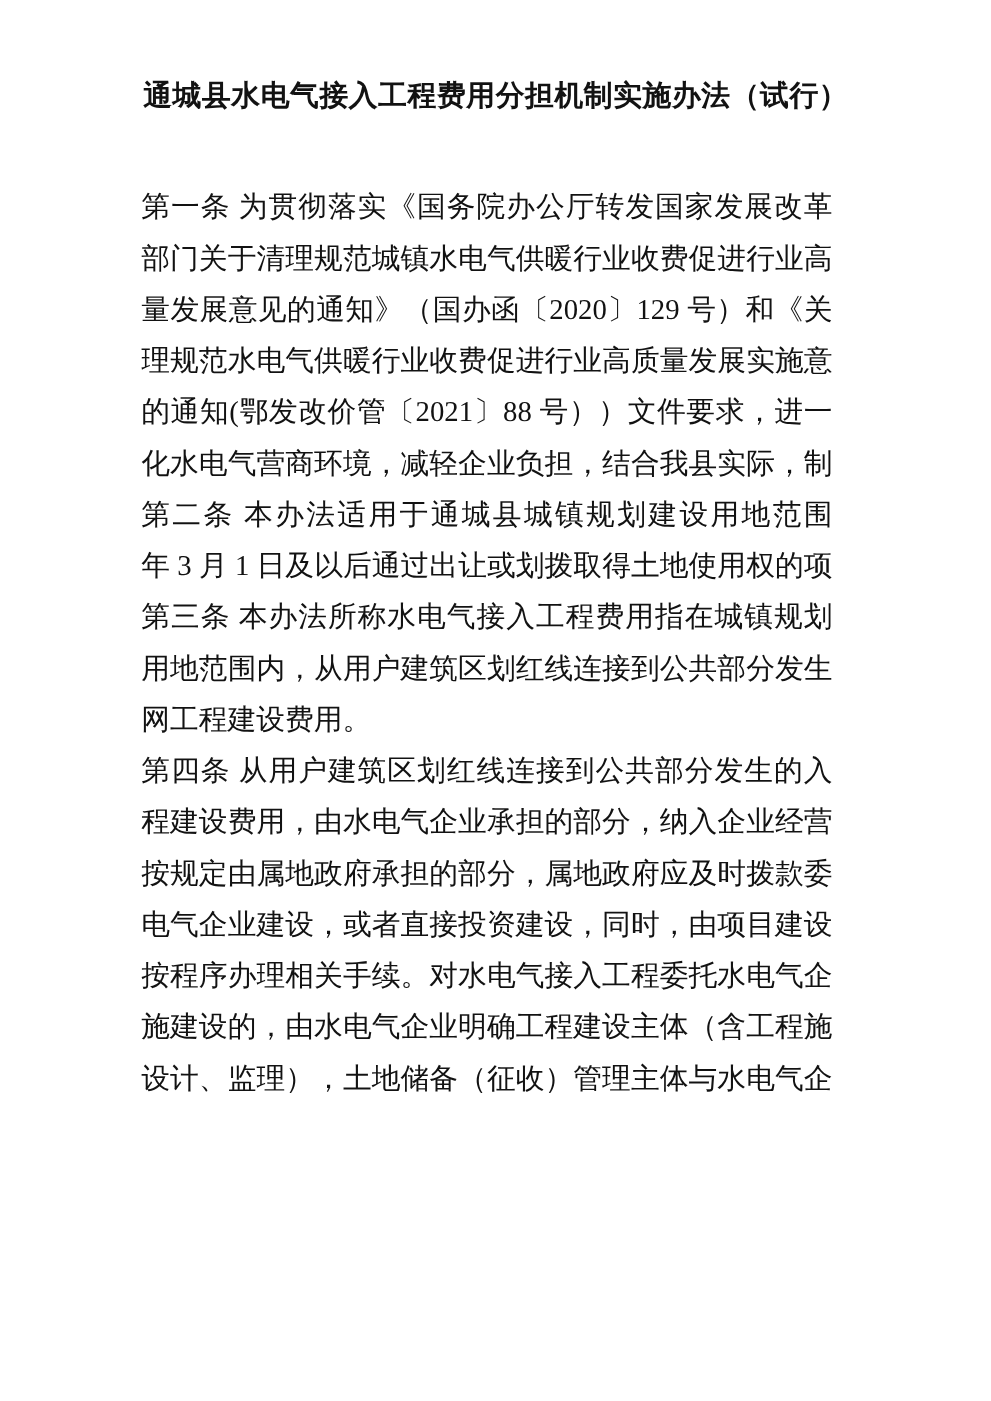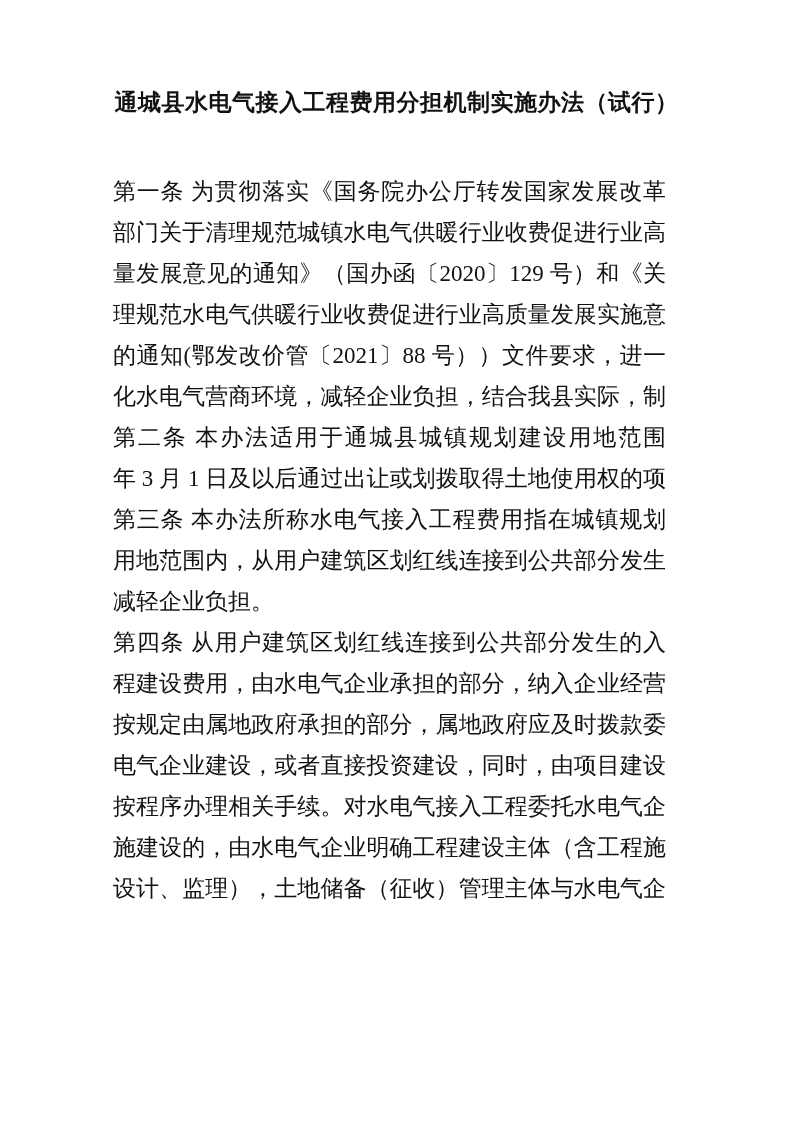--- a/index.html
+++ b/index.html
@@ -12,21 +12,21 @@
     width: 793px;
     height: 1121px;
     margin: 0;
     background: #ffffff;
     overflow: hidden;
     font-family: "Liberation Serif", "DejaVu Serif", serif;
     color: #121212;
     -webkit-font-smoothing: none;
   }
   .doc-title {
-    padding-top: 88px;
+    padding-top: 62px;
     margin: 0 113px 0 113px;
     text-align: center;
     font-weight: bold;
     font-size: 23px;
     line-height: 30px;
     letter-spacing: 0.5px;
     white-space: nowrap;
   }
   .doc-body {
     margin: 53px 127px 0 113px;
@@ -56,21 +56,21 @@
     <div class="text-line">第一条 为贯彻落实《国务院办公厅转发国家发展改革委等</div>
     <div class="text-line">部门关于清理规范城镇水电气供暖行业收费促进行业高质</div>
     <div class="text-line">量发展意见的通知》（国办函〔2020〕129 号）和《关于清</div>
     <div class="text-line">理规范水电气供暖行业收费促进行业高质量发展实施意见</div>
     <div class="text-line">的通知(鄂发改价管〔2021〕88 号））文件要求，进一步优</div>
     <div class="text-line">化水电气营商环境，减轻企业负担，结合我县实际，制定本</div>
     <div class="text-line">第二条 本办法适用于通城县城镇规划建设用地范围内，2021</div>
     <div class="text-line">年 3 月 1 日及以后通过出让或划拨取得土地使用权的项目。</div>
     <div class="text-line">第三条 本办法所称水电气接入工程费用指在城镇规划建设</div>
     <div class="text-line">用地范围内，从用户建筑区划红线连接到公共部分发生的入</div>
-    <div class="text-line no-fill">减轻企业负担。</div>
+    <div class="text-line no-fill">网工程建设费用。</div>
     <div class="text-line">第四条 从用户建筑区划红线连接到公共部分发生的入网工</div>
     <div class="text-line">程建设费用，由水电气企业承担的部分，纳入企业经营成本；</div>
     <div class="text-line">按规定由属地政府承担的部分，属地政府应及时拨款委托水</div>
     <div class="text-line">电气企业建设，或者直接投资建设，同时，由项目建设单位</div>
     <div class="text-line">按程序办理相关手续。对水电气接入工程委托水电气企业实</div>
     <div class="text-line">施建设的，由水电气企业明确工程建设主体（含工程施工，</div>
     <div class="text-line">设计、监理），土地储备（征收）管理主体与水电气企业签</div>
   </div>
 
 </div>

